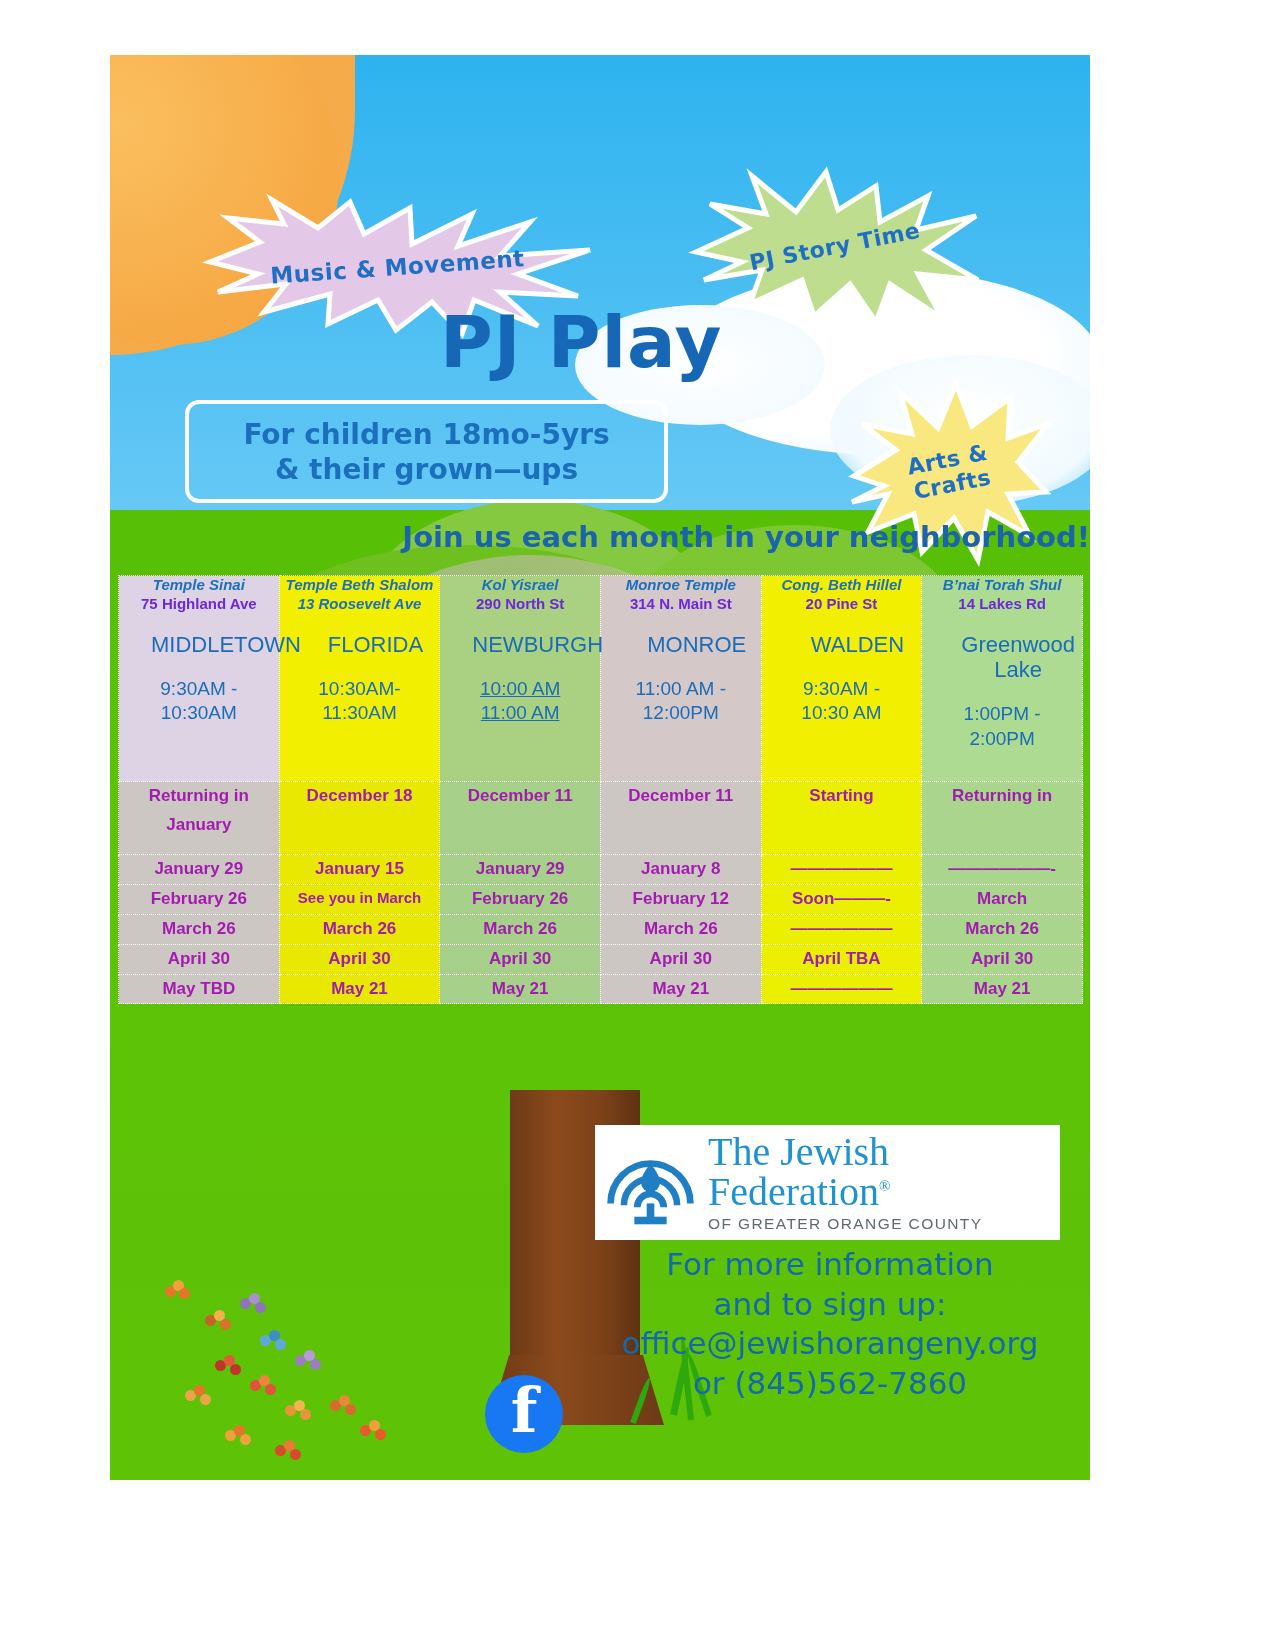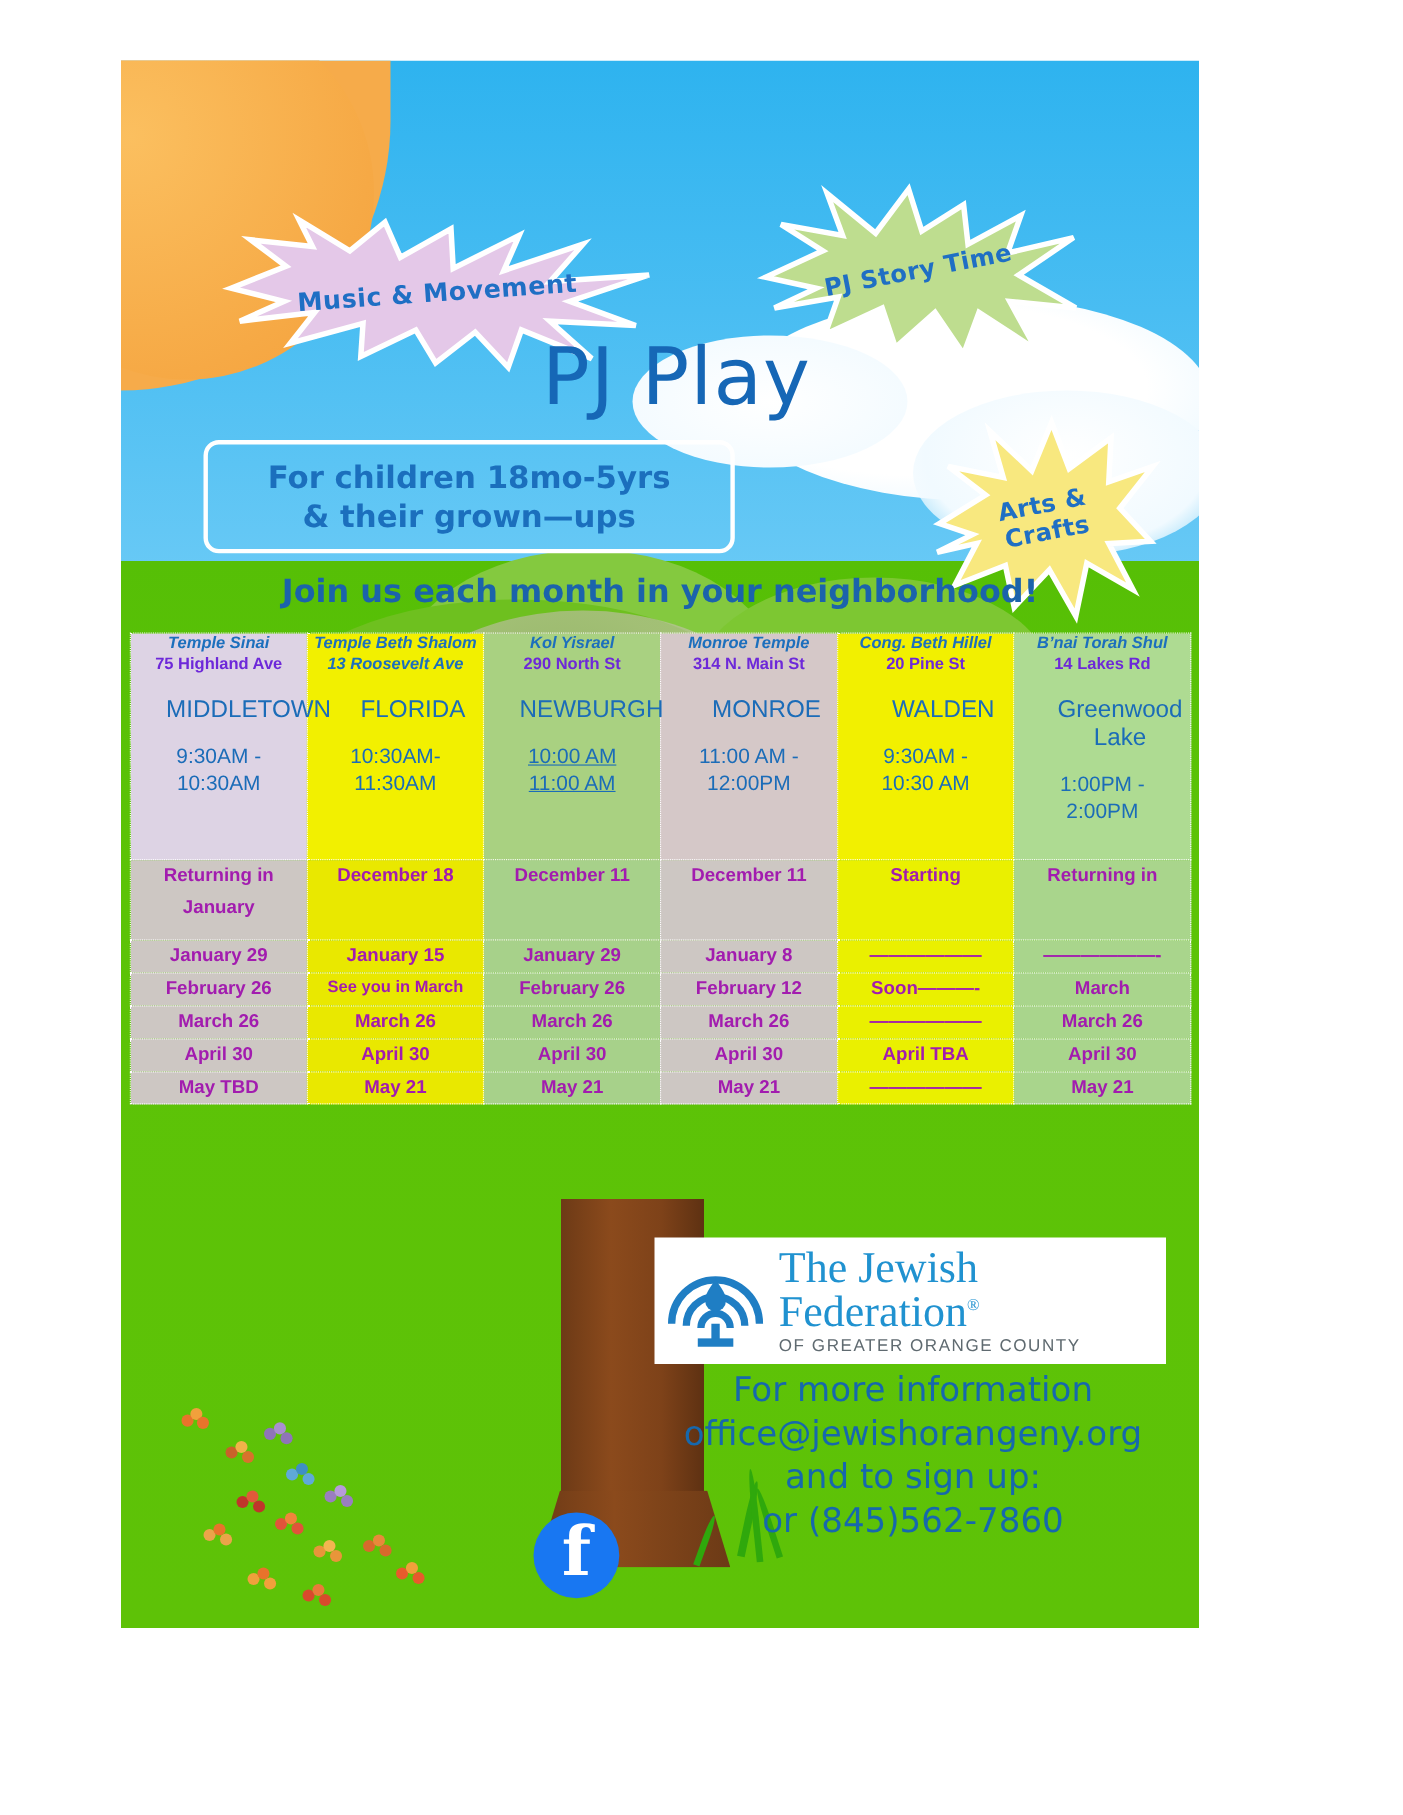--- a/index.html
+++ b/index.html
@@ -47,29 +47,29 @@
        color:#1f6fc4;font-weight:700;font-family:"DejaVu Sans",sans-serif;letter-spacing:.5px;
        text-align:center;line-height:1.12;pointer-events:none;}
   #burst-music{left:90px;top:145px;width:395px;height:135px;}
   #burst-music .btxt{font-size:23px;transform:rotate(-4deg);}
   #burst-story{left:580px;top:115px;width:290px;height:155px;}
   #burst-story .btxt{font-size:22px;transform:rotate(-11deg);}
   #burst-arts{left:740px;top:325px;width:200px;height:185px;}
   #burst-arts .btxt{font-size:22px;transform:rotate(-11deg);}
 
   
-  .pj-title{position:absolute;left:330px;top:245px;width:350px;text-align:center;
-            font-family:"DejaVu Sans",sans-serif;font-weight:400;font-size:72px;color:#1667b6;
+  .pj-title{position:absolute;left:330px;top:245px;width:350px;text-align:left;
+            font-family:"DejaVu Sans",sans-serif;font-weight:700;font-size:72px;color:#1667b6;
             letter-spacing:1px;}
   .agebox{position:absolute;left:75px;top:345px;width:475px;height:95px;
           border:4px solid #ffffff;border-radius:14px;display:flex;flex-direction:column;
           align-items:center;justify-content:center;}
   .agebox div{color:#1b6fbd;font-size:28px;font-weight:600;line-height:1.25;
               font-family:"DejaVu Sans",sans-serif;}
-  .joinline{position:absolute;left:0;top:465px;width:980px;text-align:center;
+  .joinline{position:absolute;left:0;top:465px;width:980px;text-align:right;
             color:#1b63ab;font-size:29px;font-weight:700;font-family:"DejaVu Sans",sans-serif;}
 
   
   #schedule{position:absolute;left:8px;top:520px;width:965px;border-collapse:collapse;table-layout:fixed;}
   #schedule td{border:1px dotted #ffffff;vertical-align:top;padding:0;text-align:center;}
   .hd{padding:8px 4px 14px 4px;text-align:center;height:205px;}
   .hd .org{font-style:italic;font-weight:700;font-size:15px;color:#1c6fbd;line-height:1.25;}
   .hd .addr{font-weight:700;font-size:15px;color:#6d28d9;line-height:1.25;}
   .hd .city{font-size:22px;color:#1b6cb8;margin-top:18px;line-height:1.15;padding-left:32px;}
   .hd .time{font-size:19px;color:#1b6cb8;margin-top:20px;line-height:1.3;}
@@ -349,22 +349,22 @@
       <rect x="33" y="86" width="34" height="8" fill="#1f7ec4"></rect>
     </svg>
     <div class="fedtext">
       <div class="l1"><span>The Jewish Federation</span><sup>®</sup></div>
       <div class="l2">OF GREATER ORANGE COUNTY</div>
     </div>
   </div>
 
   <div class="contact">
     <div>For more information</div>
+    <div>and to sign up:</div>
     <div>office@jewishorangeny.org</div>
-    <div>and to sign up:</div>
     <div>or (845)562-7860</div>
   </div>
 
   <div class="fb">
     <span>f</span>
   </div>
 
 </div>
 
 </body></html>

